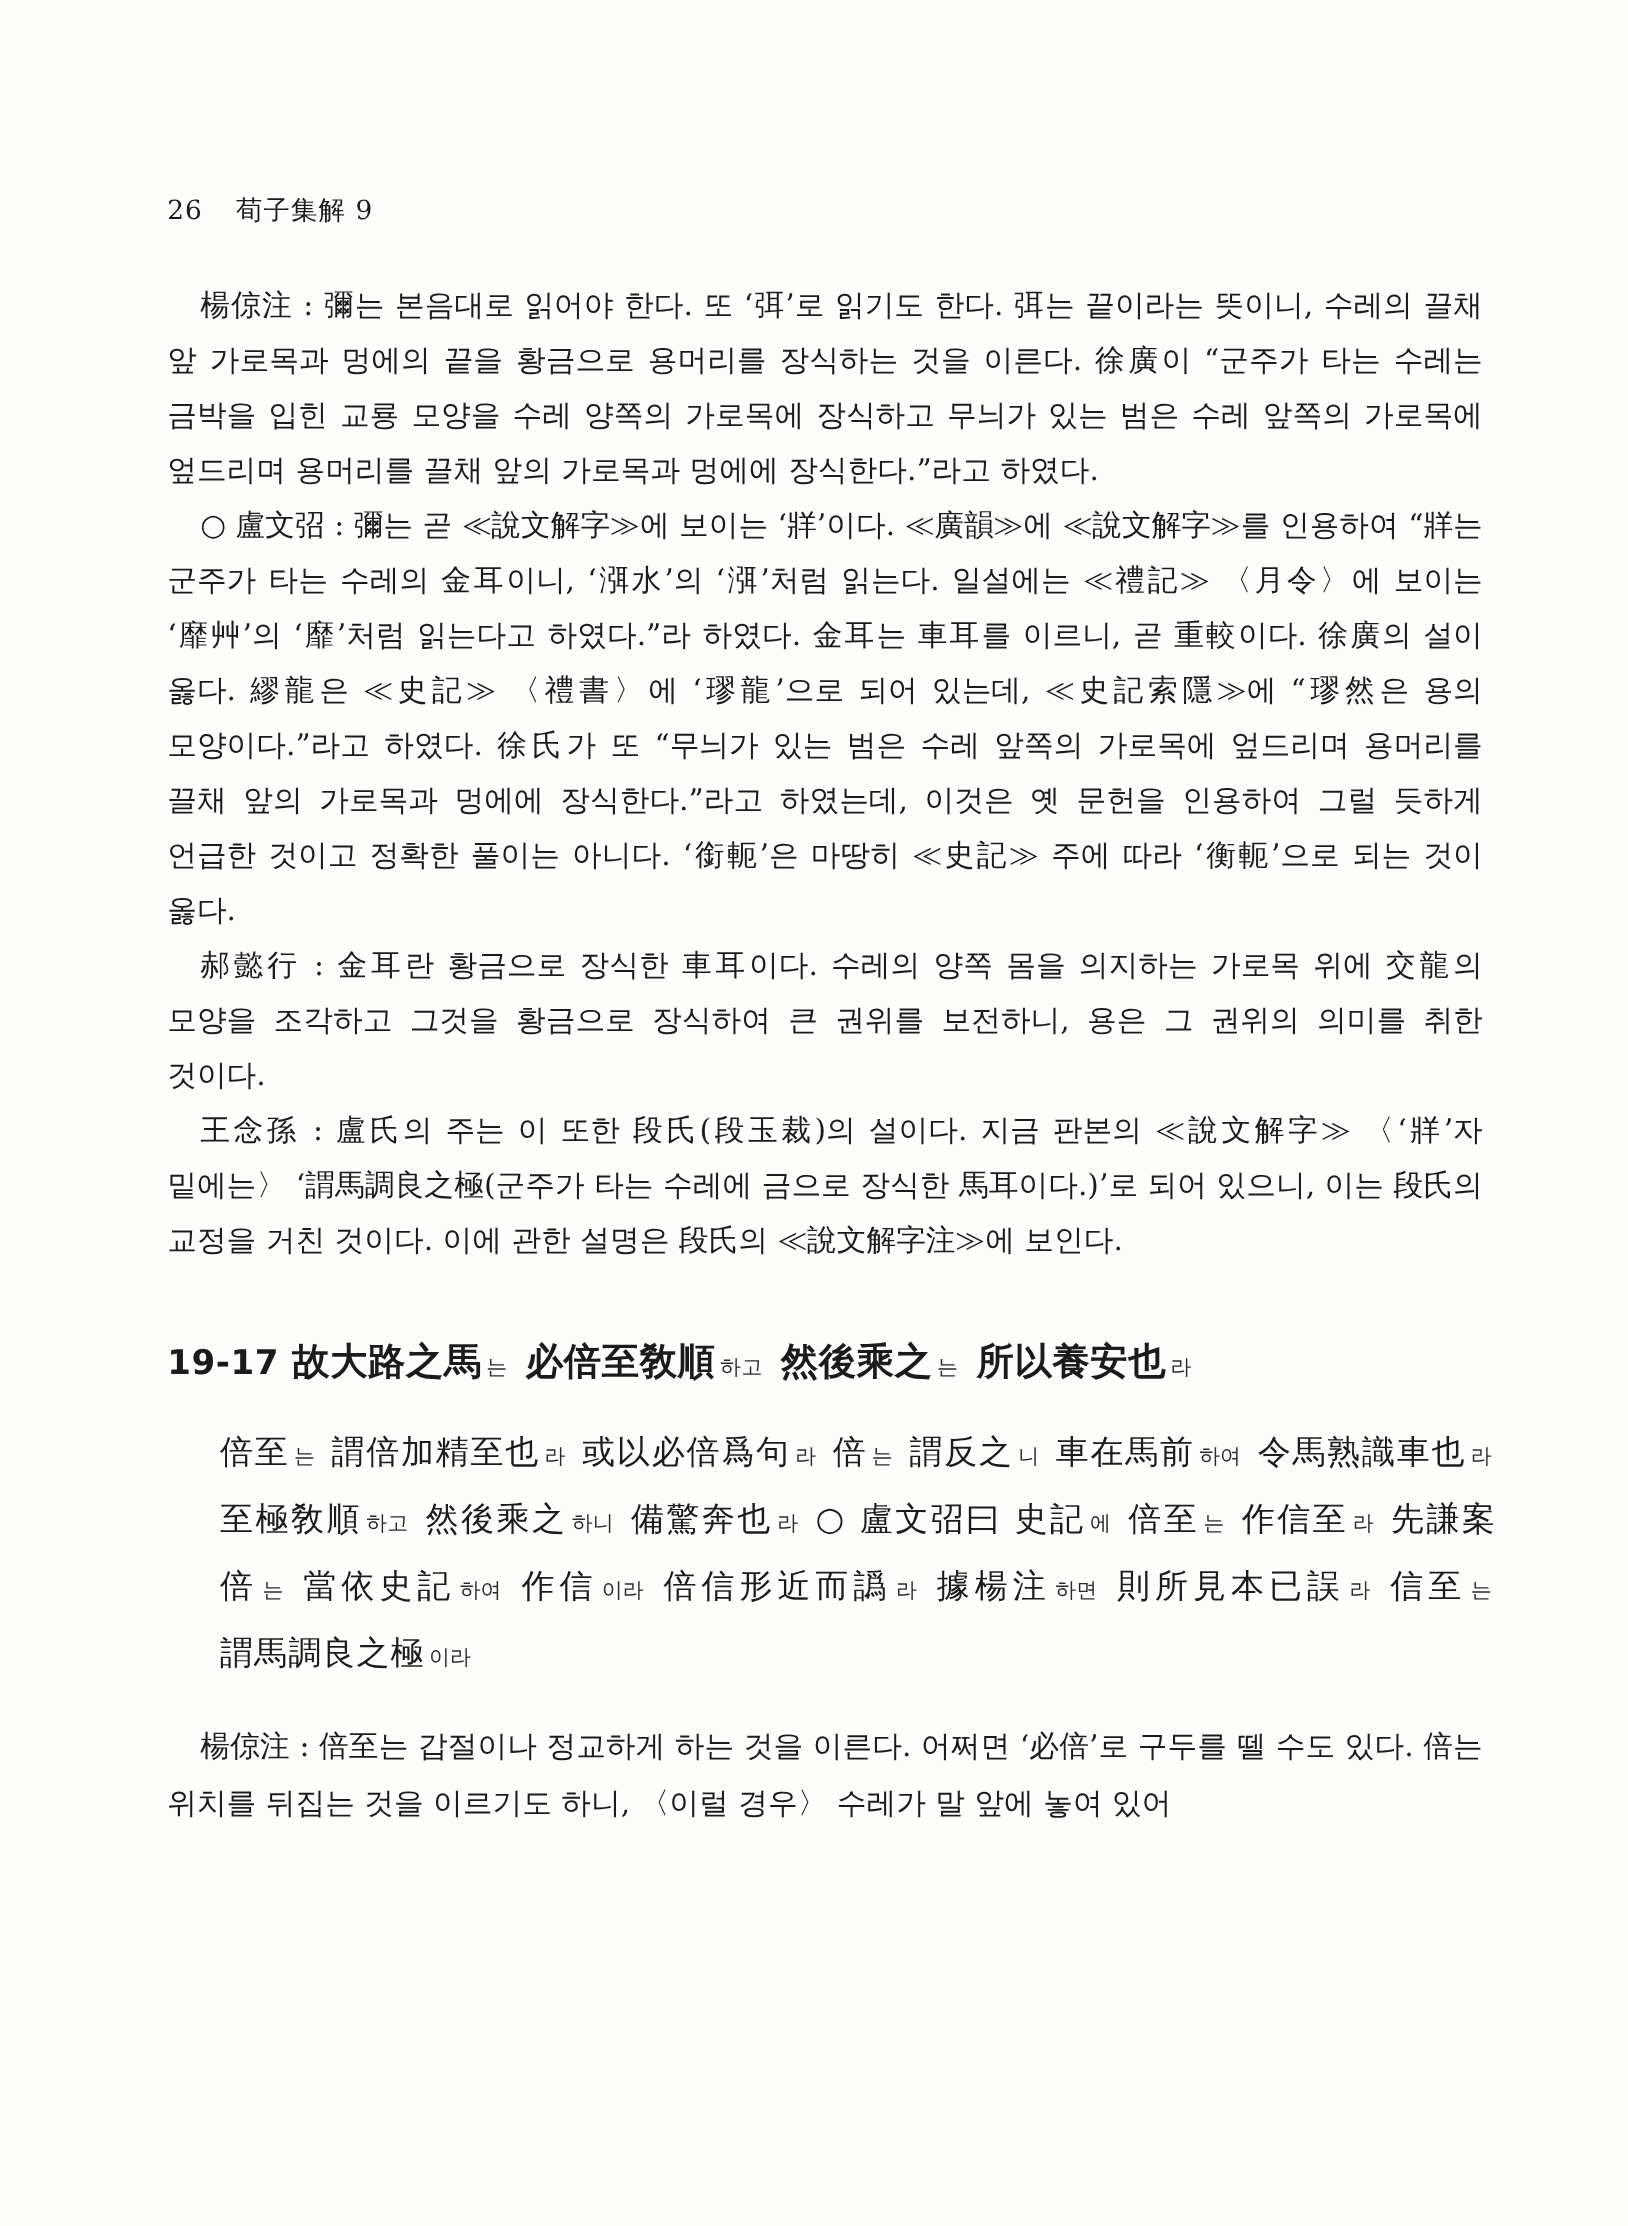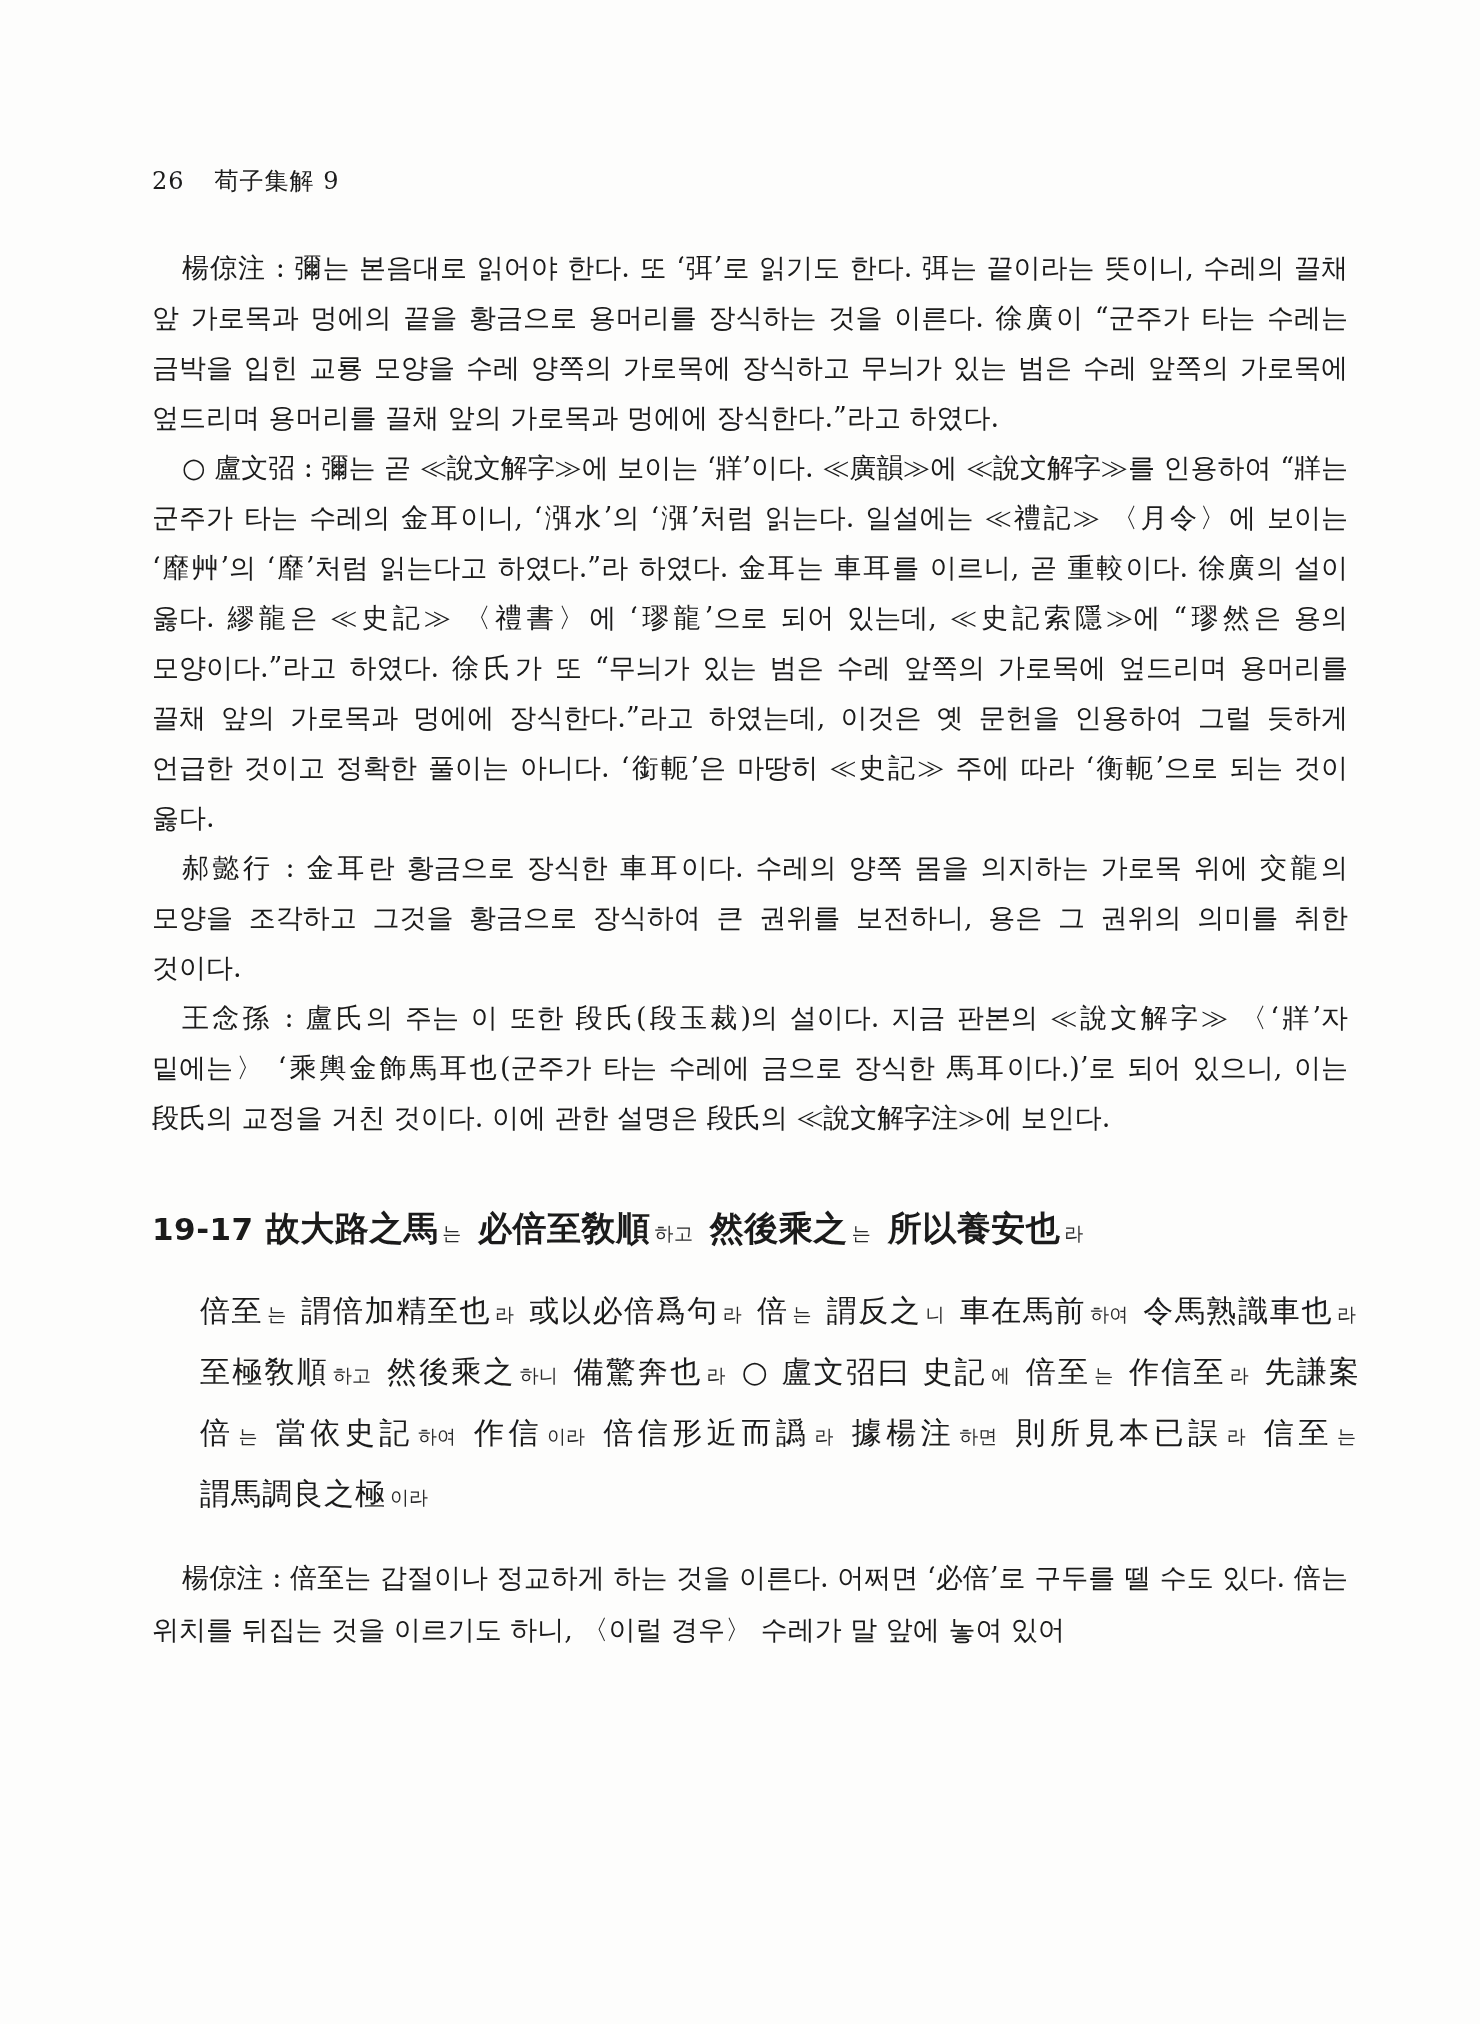--- a/index.html
+++ b/index.html
@@ -9,21 +9,21 @@
     width: 1480px;
     height: 2024px;
     margin: 0 auto;
     background: #fdfdfc;
     color: #1b1b1b;
     font-family: "DejaVu Serif", "Liberation Serif", serif;
     overflow: hidden;
   }
   .content {
     position: absolute;
-    top: 165px;
+    top: 175px;
     left: 152px;
     width: 1196px;
   }
   .running-head {
     font-size: 24px;
     letter-spacing: 1px;
     margin-bottom: 46px;
     display: flex;
     align-items: baseline;
   }
@@ -92,21 +92,21 @@
   <div class="content">
 
     <div class="running-head">
       <span class="pgnum">26</span>
       <span>荀子集解 9</span>
     </div>
 
     <div class="body-para">楊倞注 : 彌는 본음대로 읽어야 한다. 또 ‘弭’로 읽기도 한다. 弭는 끝이라는 뜻이니, 수레의 끌채 앞 가로목과 멍에의 끝을 황금으로 용머리를 장식하는 것을 이른다. 徐廣이 “군주가 타는 수레는 금박을 입힌 교룡 모양을 수레 양쪽의 가로목에 장식하고 무늬가 있는 범은 수레 앞쪽의 가로목에 엎드리며 용머리를 끌채 앞의 가로목과 멍에에 장식한다.”라고 하였다.</div>
     <div class="body-para">○ 盧文弨 : 彌는 곧 ≪說文解字≫에 보이는 ‘牂’이다. ≪廣韻≫에 ≪說文解字≫를 인용하여 “牂는 군주가 타는 수레의 金耳이니, ‘渳水’의 ‘渳’처럼 읽는다. 일설에는 ≪禮記≫ 〈月令〉에 보이는 ‘靡艸’의 ‘靡’처럼 읽는다고 하였다.”라 하였다. 金耳는 車耳를 이르니, 곧 重較이다. 徐廣의 설이 옳다. 繆龍은 ≪史記≫ 〈禮書〉에 ‘璆龍’으로 되어 있는데, ≪史記索隱≫에 “璆然은 용의 모양이다.”라고 하였다. 徐氏가 또 “무늬가 있는 범은 수레 앞쪽의 가로목에 엎드리며 용머리를 끌채 앞의 가로목과 멍에에 장식한다.”라고 하였는데, 이것은 옛 문헌을 인용하여 그럴 듯하게 언급한 것이고 정확한 풀이는 아니다. ‘銜軛’은 마땅히 ≪史記≫ 주에 따라 ‘衡軛’으로 되는 것이 옳다.</div>
     <div class="body-para">郝懿行 : 金耳란 황금으로 장식한 車耳이다. 수레의 양쪽 몸을 의지하는 가로목 위에 交龍의 모양을 조각하고 그것을 황금으로 장식하여 큰 권위를 보전하니, 용은 그 권위의 의미를 취한 것이다.</div>
-    <div class="body-para">王念孫 : 盧氏의 주는 이 또한 段氏(段玉裁)의 설이다. 지금 판본의 ≪說文解字≫ 〈‘牂’자 밑에는〉 ‘乘輿金飾馬耳也(군주가 타는 수레에 금으로 장식한 馬耳이다.)’로 되어 있으니, 이는 段氏의 교정을 거친 것이다. 이에 관한 설명은 段氏의 ≪說文解字注≫에 보인다.</div>
+    <div class="body-para">王念孫 : 盧氏의 주는 이 또한 段氏(段玉裁)의 설이다. 지금 판본의 ≪說文解字≫ 〈‘牂’자 밑에는〉 ‘謂馬調良之極(군주가 타는 수레에 금으로 장식한 馬耳이다.)’로 되어 있으니, 이는 段氏의 교정을 거친 것이다. 이에 관한 설명은 段氏의 ≪說文解字注≫에 보인다.</div>
 
     <div class="section-heading">
       <span class="sec-num">19-17</span><span><span class="hanja">故大路之馬</span><span class="to">는</span><span class="hanja"> 必倍至敎順</span><span class="to">하고</span><span class="hanja"> 然後乘之</span><span class="to">는</span><span class="hanja"> 所以養安也</span><span class="to">라</span></span>
     </div>
 
 
     <div class="original-block"><span class="hanja">倍至</span><span class="to">는</span><span class="hanja"> 謂倍加精至也</span><span class="to">라</span><span class="hanja"> 或以必倍爲句</span><span class="to">라</span><span class="hanja"> 倍</span><span class="to">는</span><span class="hanja"> 謂反之</span><span class="to">니</span><span class="hanja"> 車在馬前</span><span class="to">하여</span><span class="hanja"> 令馬熟識車也</span><span class="to">라</span><span class="hanja"> 至極敎順</span><span class="to">하고</span><span class="hanja"> 然後乘之</span><span class="to">하니</span><span class="hanja"> 備驚奔也</span><span class="to">라</span><span class="hanja"> ○ 盧文弨曰 史記</span><span class="to">에</span><span class="hanja"> 倍至</span><span class="to">는</span><span class="hanja"> 作信至</span><span class="to">라</span><span class="hanja"> 先謙案 倍</span><span class="to">는</span><span class="hanja"> 當依史記</span><span class="to">하여</span><span class="hanja"> 作信</span><span class="to">이라</span><span class="hanja"> 倍信形近而譌</span><span class="to">라</span><span class="hanja"> 據楊注</span><span class="to">하면</span><span class="hanja"> 則所見本已誤</span><span class="to">라</span><span class="hanja"> 信至</span><span class="to">는</span><span class="hanja"> 謂馬調良之極</span><span class="to">이라</span></div>
 
     <div class="closing-para">楊倞注 : 倍至는 갑절이나 정교하게 하는 것을 이른다. 어쩌면 ‘必倍’로 구두를 뗄 수도 있다. 倍는 위치를 뒤집는 것을 이르기도 하니, 〈이럴 경우〉 수레가 말 앞에 놓여 있어</div>
 

